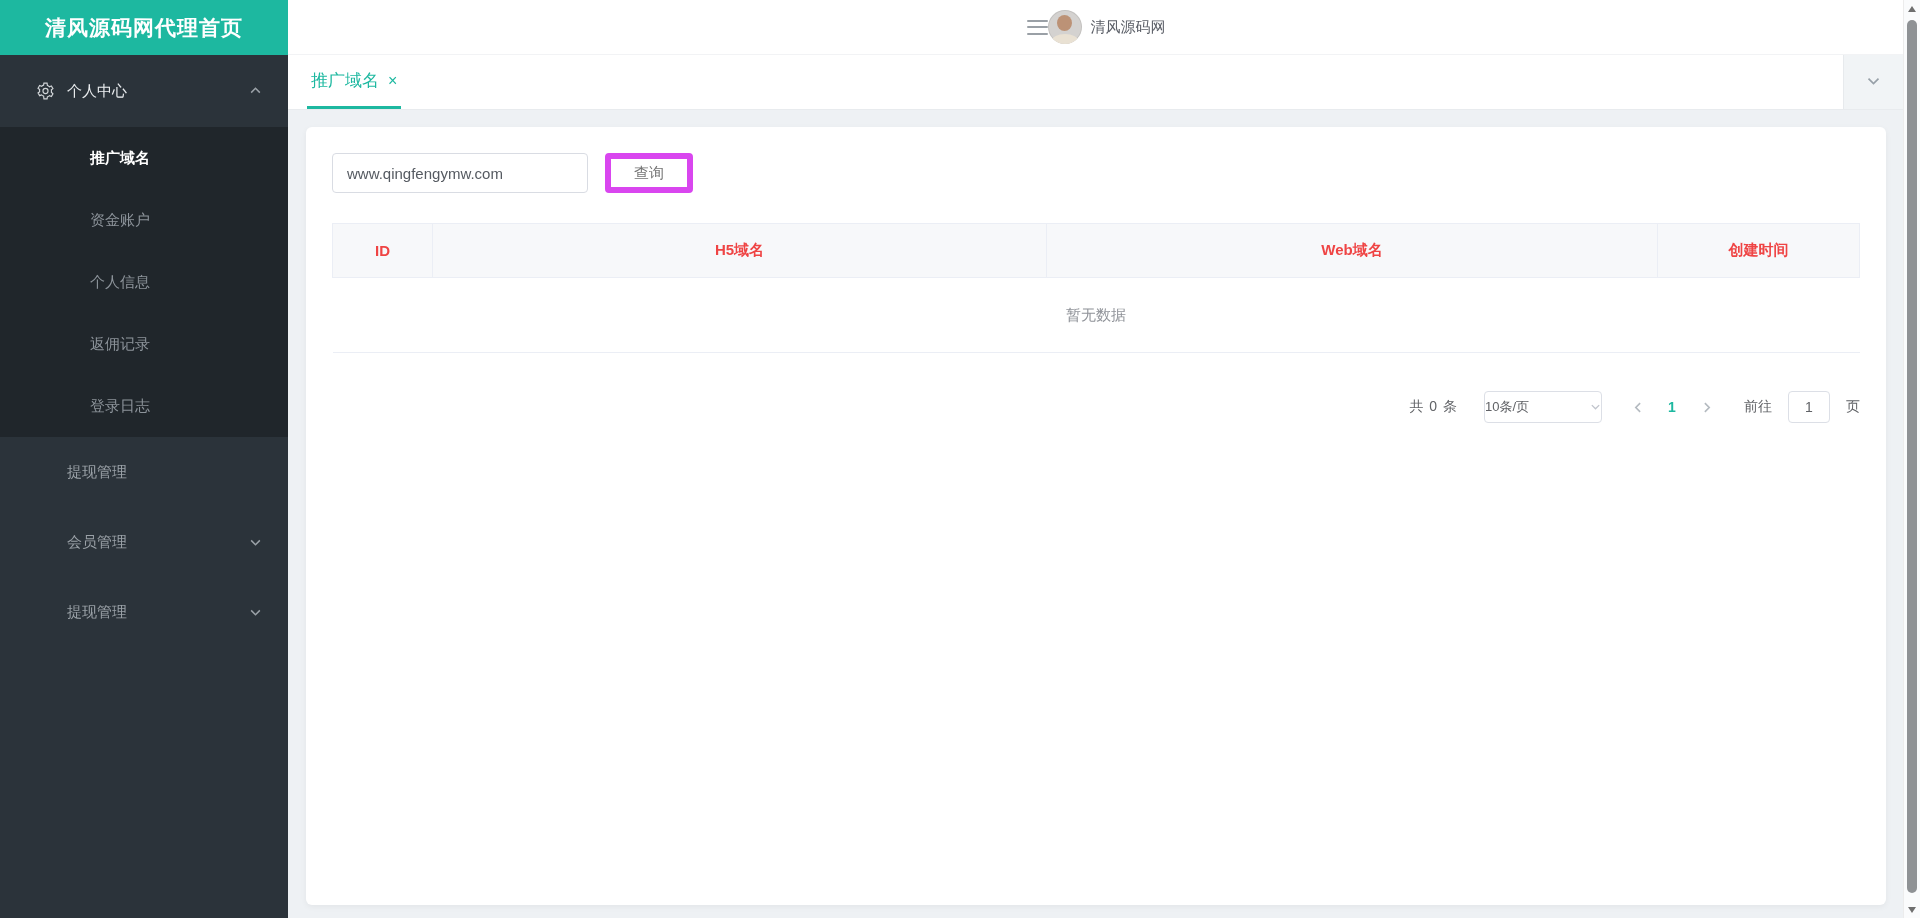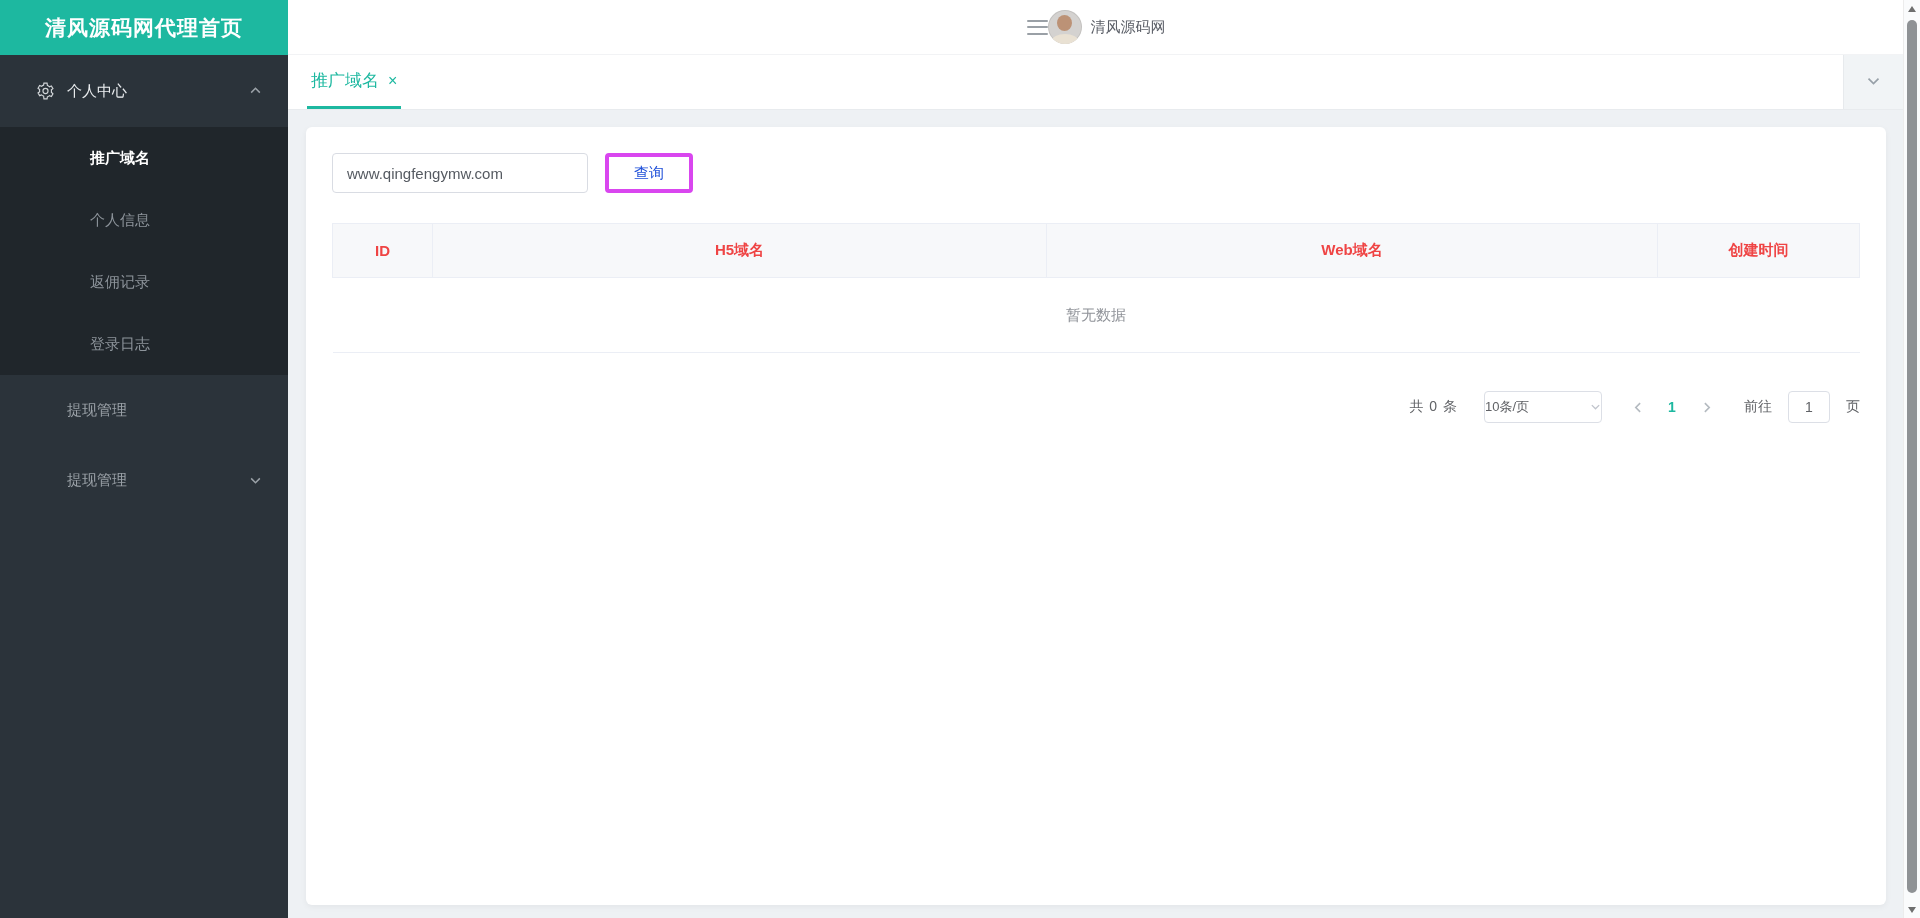--- a/index.html
+++ b/index.html
@@ -43,22 +43,22 @@
                   display:flex; align-items:center; justify-content:center; cursor:pointer; }
 
   .content { flex:1; background:#eef1f4; padding:17px 17px 13px 18px; overflow:hidden; }
   .card { background:#fff; height:100%; border-radius:6px; padding:26px;
           box-shadow:0 2px 6px rgba(0,0,0,.05); }
 
   .search-row { display:flex; gap:17px; margin-bottom:30px; }
   .search-input { width:256px; height:40px; border:1px solid #d9dce3; border-radius:4px;
                   padding:0 14px; font-size:15px; color:#555a61; outline:none;
                   font-family:"Liberation Sans","DejaVu Sans",sans-serif; }
-  .query-btn { width:88px; height:40px; background:#fff; border:4px solid #d946ef; border-radius:4px;
-               color:#1d4ed8; font-size:15px; cursor:pointer;
+  .query-btn { width:88px; height:40px; background:#fff; border:6px solid #d946ef; border-radius:4px;
+               color:#737373; font-size:15px; cursor:pointer;
                font-family:Liberation Serif, serif; }
 
   table.dtable { width:100%; border-collapse:collapse; table-layout:fixed; }
   .dtable th { height:54px; background:#f7f8fa; border:1px solid #ebeef5;
                color:#ef4444; font-size:15px; font-weight:bold; text-align:center; }
   .dtable td.empty-cell { height:75px; text-align:center; color:#909399; font-size:15px;
                           border-bottom:1px solid #ebeef5; }
 
   .pagination { display:flex; justify-content:flex-end; align-items:center; margin-top:38px;
                 color:#606266; font-size:14px; }
@@ -102,31 +102,42 @@
           <svg width="13" height="13" viewBox="0 0 12 12">
               <polyline points="2,7.5 6,3.5 10,7.5" fill="none" stroke="#9aa1a7" stroke-width="1.4"></polyline>
             </svg>
         </span>
       </div>
       <div class="submenu">
         <div class="sub-item active">
           <span>推广域名</span>
         </div>
         <div class="sub-item">
+          <span>资金账户</span>
+        </div>
+        <div class="sub-item">
           <span>个人信息</span>
         </div>
         <div class="sub-item">
           <span>返佣记录</span>
         </div>
         <div class="sub-item">
           <span>登录日志</span>
         </div>
       </div>
       <div class="menu-item">
         <span>提现管理</span>
+      </div>
+      <div class="menu-item">
+        <span>会员管理</span>
+        <span class="chev">
+          <svg width="13" height="13" viewBox="0 0 12 12">
+              <polyline points="2,4.5 6,8.5 10,4.5" fill="none" stroke="#9aa1a7" stroke-width="1.4"></polyline>
+            </svg>
+        </span>
       </div>
       <div class="menu-item">
         <span>提现管理</span>
         <span class="chev">
           <svg width="13" height="13" viewBox="0 0 12 12">
               <polyline points="2,4.5 6,8.5 10,4.5" fill="none" stroke="#9aa1a7" stroke-width="1.4"></polyline>
             </svg>
         </span>
       </div>
     </nav>

